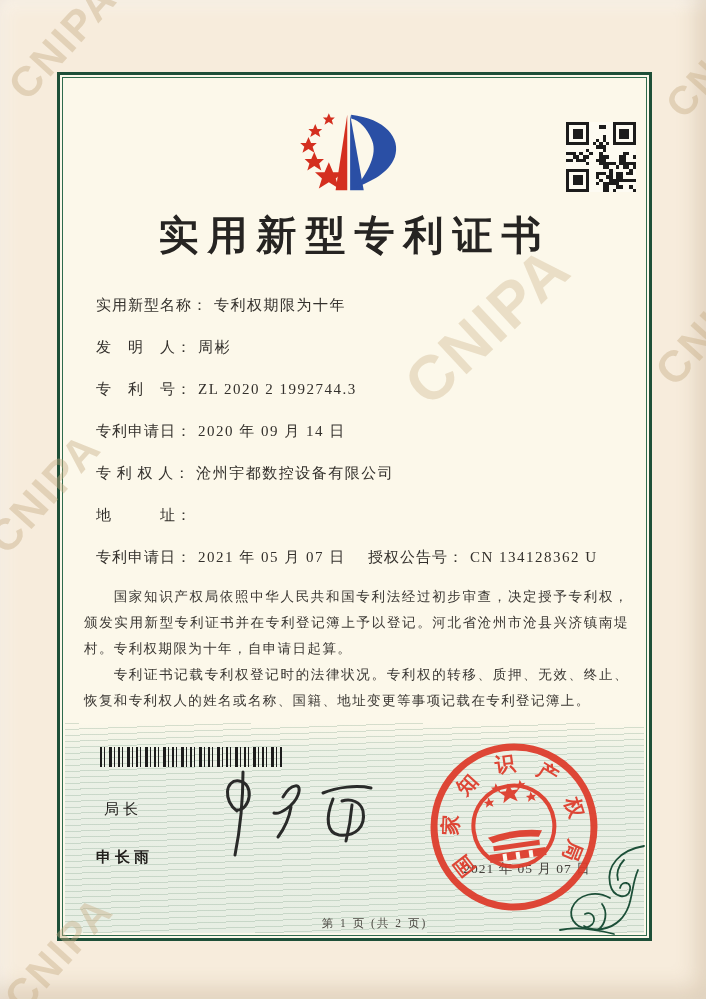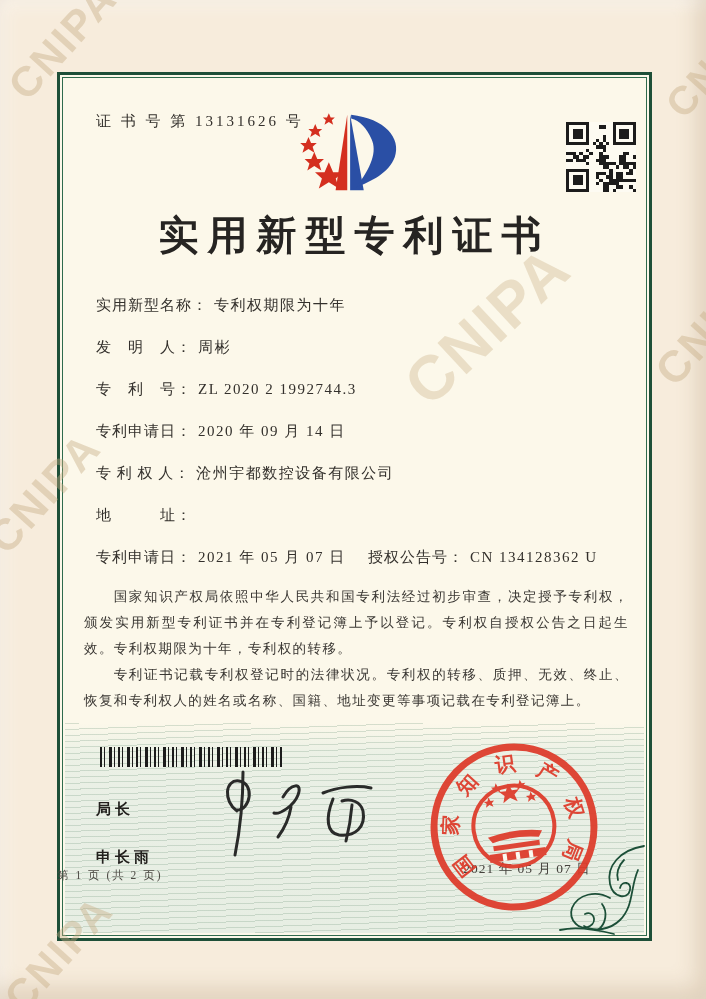--- a/index.html
+++ b/index.html
@@ -38,32 +38,32 @@
   .fvalue{letter-spacing:1.5px;margin-left:6px;}
   .gpair1{display:inline-flex;width:272px;}
   
   .bodytext{position:absolute;left:84px;top:584px;width:545px;font-size:13.5px;line-height:1.92;
             color:#3a3733;letter-spacing:1.4px;text-align:justify;}
   .bodytext p{margin:0;text-indent:2.2em;}
   
   .barcode{position:absolute;left:100px;top:747px;width:182px;height:20px;
      background:repeating-linear-gradient(90deg,#1c1c1c 0 2px,rgba(0,0,0,0) 2px 4px,#1c1c1c 4px 5px,
        rgba(0,0,0,0) 5px 9px,#1c1c1c 9px 12px,rgba(0,0,0,0) 12px 14px,#1c1c1c 14px 15px,rgba(0,0,0,0) 15px 18px);}
-  .sig-title{position:absolute;left:96px;top:800px;font-size:15px;font-weight:700;color:#23211e;
+  .sig-title{position:absolute;left:104px;top:800px;font-size:15px;font-weight:400;color:#23211e;
              font-family:"Liberation Sans","DejaVu Sans",sans-serif;letter-spacing:4px;}
   .sig-name{position:absolute;left:96px;top:832px;font-size:15px;font-weight:600;color:#23211e;
             font-family:"Liberation Sans","DejaVu Sans",sans-serif;letter-spacing:4px;margin-top:16px;}
   .signature{position:absolute;left:205px;top:763px;width:185px;height:108px;}
   .seal-date{position:absolute;left:436px;top:860px;width:182px;text-align:center;font-size:13.5px;
              color:#45423d;letter-spacing:1px;}
   .seal{position:absolute;left:428px;top:741px;width:172px;height:172px;transform:rotate(-8deg);opacity:.93;}
   .seal-char{font-size:20px;font-weight:700;fill:#de3a29;font-family:"Liberation Serif","DejaVu Serif",serif;}
   .ornament{position:absolute;left:558px;top:842px;width:90px;height:94px;}
-  .page-info{position:absolute;left:57px;top:868px;width:595px;text-align:left;font-size:11.5px;
-             color:#4d4a44;letter-spacing:2px;}
+  .page-info{position:absolute;left:57px;top:916px;width:595px;text-align:center;font-size:11.5px;
+             color:#4d4a44;letter-spacing:2px;padding-left:20px;}
   .note{position:absolute;left:57px;top:951px;width:595px;text-align:center;font-size:13.5px;
         color:#56503f;letter-spacing:2px;}
 </style>
 </head>
 <body>
 
 <div class="page">
 
   <div class="wm-layer">
     <span class="wm wm1">CNIPA</span>
@@ -74,21 +74,20 @@
     <span class="wm wm6">CNIPA</span>
   </div>
 
   <div class="frame">
     <div class="frame-inner"></div>
     <div class="security"></div>
   </div>
 
   <div class="content">
 
-    <div class="cert-no">证 书 号 第 13131626 号</div>
 
     <div class="qr" id="qr"><svg viewBox="0 0 21 21" width="100%" height="100%" shape-rendering="crispEdges">
           <rect x="0" y="0" width="1" height="1" fill="#1c1c1c"></rect>
           <rect x="1" y="0" width="1" height="1" fill="#1c1c1c"></rect>
           <rect x="2" y="0" width="1" height="1" fill="#1c1c1c"></rect>
           <rect x="3" y="0" width="1" height="1" fill="#1c1c1c"></rect>
           <rect x="4" y="0" width="1" height="1" fill="#1c1c1c"></rect>
           <rect x="5" y="0" width="1" height="1" fill="#1c1c1c"></rect>
           <rect x="6" y="0" width="1" height="1" fill="#1c1c1c"></rect>
           <rect x="14" y="0" width="1" height="1" fill="#1c1c1c"></rect>
@@ -326,21 +325,21 @@
         <span class="gpair1">
           <span class="flabel">专利申请日：</span>
           <span class="fvalue">2021 年 05 月 07 日</span>
         </span>
         <span class="flabel">授权公告号：</span>
         <span class="fvalue">CN 134128362 U</span>
       </div>
     </div>
 
     <div class="bodytext">
-      <p>国家知识产权局依照中华人民共和国专利法经过初步审查，决定授予专利权，颁发实用新型专利证书并在专利登记簿上予以登记。专利权自授权公告之日起生效。专利权期限为十年，专利权的转移。</p>
+      <p>国家知识产权局依照中华人民共和国专利法经过初步审查，决定授予专利权，颁发实用新型专利证书并在专利登记簿上予以登记。河北省沧州市沧县兴济镇南堤村。专利权期限为十年，自申请日起算。</p>
       <p>专利证书记载专利权登记时的法律状况。专利权的转移、质押、无效、终止、恢复和专利权人的姓名或名称、国籍、地址变更等事项记载在专利登记簿上。</p>
     </div>
 
     <div class="barcode"></div>
 
     <div class="sig-title">局长</div>
     <div class="sig-name">申长雨</div>
 
     <svg class="signature" viewBox="0 0 185 100" fill="none" stroke="#161616" stroke-width="3" stroke-linecap="round" stroke-linejoin="round" opacity="0.9">
       <path d="M32,44 C18,34 20,12 34,14 C50,16 46,44 31,43"></path>

